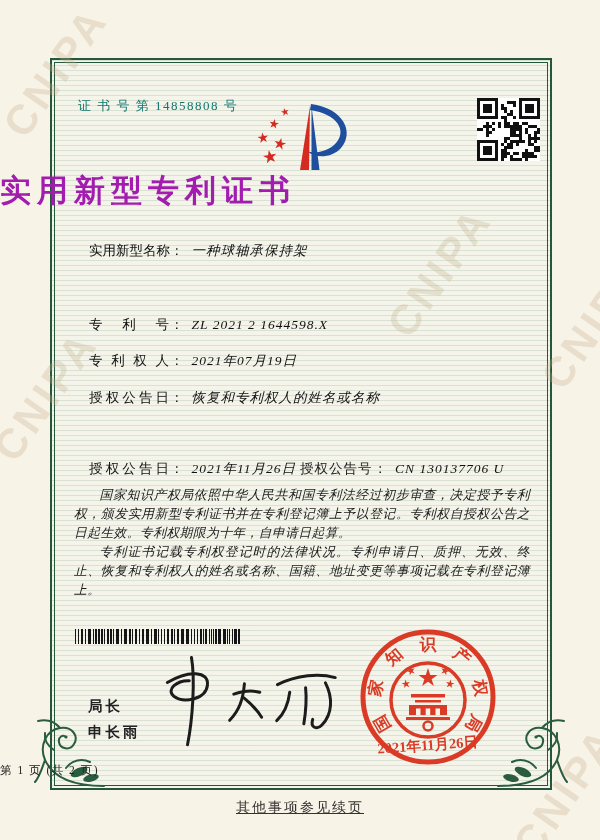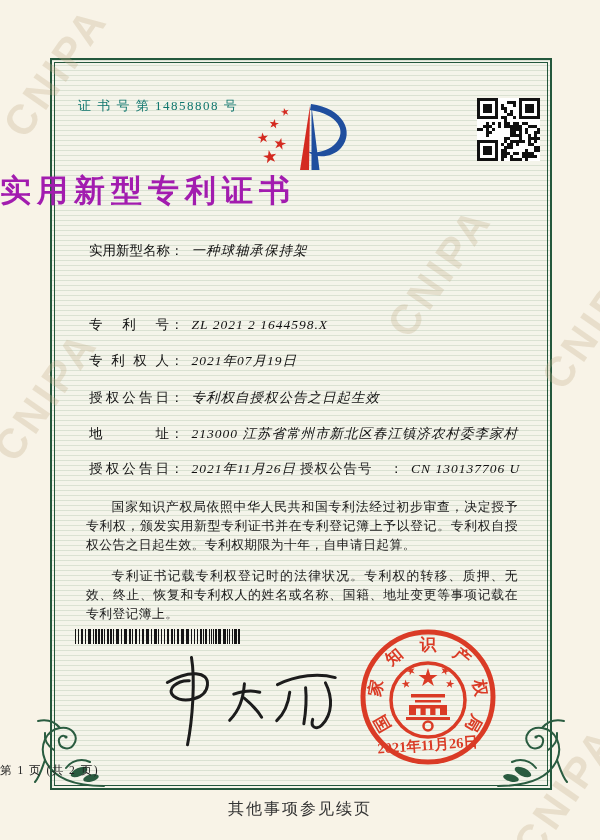--- a/index.html
+++ b/index.html
@@ -40,36 +40,36 @@
     font-size:31px;font-weight:bold;letter-spacing:6px;color:#a21caf;
   }
   .frow{position:absolute;left:82px;right:55px;height:20px;font-size:13.5px;white-space:nowrap;}
   .flabel{
     display:inline-block;width:80px;color:#111;
     text-align:justify;text-align-last:justify;vertical-align:top;margin-left:7px;
   }
   .fcolon{display:inline-block;margin:0 8px 0 1px;}
   .fvalue{letter-spacing:1px;color:#111;font-style:italic;}
   .pair2{position:absolute;left:218px;top:0;}
-  .pair2 .flabel2{letter-spacing:1px;margin-right:16px;}
+  .pair2 .flabel2{letter-spacing:1px;margin-right:0;}
   .paras{
     position:absolute;left:74px;width:456px;top:486px;
     font-size:12.8px;line-height:19px;text-align:justify;color:#1a1a1a;
   }
-  .paras p{margin:12px;text-indent:2em;letter-spacing:0.4px;}
+  .paras p{margin:0;text-indent:2em;letter-spacing:0.4px;font-style:italic;}
   .barcode{position:absolute;left:75px;top:629px;width:166px;height:15px;}
   .director{
     position:absolute;left:88px;top:693px;
     font-family:"Liberation Sans","DejaVu Sans",sans-serif;
     font-weight:bold;font-size:14.5px;letter-spacing:3px;color:#222;line-height:26px;
   }
   .signature{position:absolute;left:138px;top:648px;z-index:4;transform:rotate(-2deg);}
   .seal{position:absolute;left:353px;top:622px;z-index:4;opacity:0.93;}
   .page-no{position:absolute;left:0;right:0;top:763px;text-align:left;font-size:11.5px;letter-spacing:1.5px;color:#222;}
-  .cont-note{position:absolute;left:0;right:0;top:799px;text-align:center;font-size:16px;letter-spacing:2px;color:#333;}
+  .cont-note{position:absolute;left:0;right:0;top:799px;text-align:center;font-size:14px;letter-spacing:2px;color:#333;text-decoration:underline;}
 </style>
 </head>
 <body>
 
 <div class="page">
 
   <div class="frame">
     <div class="frame-inner"></div>
   </div>
 
@@ -264,35 +264,32 @@
     <div class="frow" style="top:242px">
       <span class="flabel">实用新型名称</span><span class="fcolon">：</span><span class="fvalue">一种球轴承保持架</span>
     </div>
     <div class="frow" style="top:316px">
       <span class="flabel">专利号</span><span class="fcolon">：</span><span class="fvalue">ZL 2021 2 1644598.X</span>
     </div>
     <div class="frow" style="top:352px">
       <span class="flabel">专利权人</span><span class="fcolon">：</span><span class="fvalue">2021年07月19日</span>
     </div>
     <div class="frow" style="top:389px">
-      <span class="flabel">授权公告日</span><span class="fcolon">：</span><span class="fvalue">专利权自授权公告之日起生效</span>
-    </div>
-    <div class="frow" style="top:425px">
-      <span class="flabel">地址</span><span class="fcolon">：</span><span class="fvalue">213000 江苏省常州市新北区春江镇济农村委李家村</span>
+      <span class="flabel">授权公告日</span><span class="fcolon">：</span><span class="fvalue">恢复和专利权人的姓名或名称</span>
     </div>
     <div class="frow" style="top:460px">
       <span class="flabel">授权公告日</span><span class="fcolon">：</span><span class="fvalue">2021年11月26日</span>
       <span class="pair2">
         <span class="flabel2">授权公告号</span><span class="fcolon">：</span><span class="fvalue">CN 130137706 U</span>
       </span>
     </div>
 
     <div class="paras">
       <p>国家知识产权局依照中华人民共和国专利法经过初步审查，决定授予专利权，颁发实用新型专利证书并在专利登记簿上予以登记。专利权自授权公告之日起生效。专利权期限为十年，自申请日起算。</p>
-      <p>专利证书记载专利权登记时的法律状况。专利权的转移、质押、无效、终止、恢复和专利权人的姓名或名称、国籍、地址变更等事项记载在专利登记簿上。</p>
+      <p>专利证书记载专利权登记时的法律状况。专利申请日、质押、无效、终止、恢复和专利权人的姓名或名称、国籍、地址变更等事项记载在专利登记簿上。</p>
     </div>
 
     <div class="barcode">
       <svg width="166" height="15" viewBox="0 0 166 15">
           <g id="bc-bars" fill="#151515">
             <rect x="0" y="0" width="1" height="15" fill="#151515"></rect>
             <rect x="3" y="0" width="1" height="15" fill="#151515"></rect>
             <rect x="6" y="0" width="2" height="15" fill="#151515"></rect>
             <rect x="10" y="0" width="1" height="15" fill="#151515"></rect>
             <rect x="13" y="0" width="3" height="15" fill="#151515"></rect>
@@ -338,20 +335,24 @@
             <rect x="148" y="0" width="3" height="15" fill="#151515"></rect>
             <rect x="152" y="0" width="1" height="15" fill="#151515"></rect>
             <rect x="154" y="0" width="1" height="15" fill="#151515"></rect>
             <rect x="157" y="0" width="1" height="15" fill="#151515"></rect>
             <rect x="159" y="0" width="3" height="15" fill="#151515"></rect>
             <rect x="163" y="0" width="2" height="15" fill="#151515"></rect>
           </g>
         </svg>
     </div>
 
+    <div class="director">
+      <div>局长</div>
+      <div>申长雨</div>
+    </div>
 
     <svg class="signature" width="200" height="105" viewBox="0 0 200 105">
       <g fill="none" stroke="#1c1c1c" stroke-width="3" stroke-linecap="round">
         <path d="M30 32 C 52 20 72 22 70 36 C 68 50 46 54 36 46 C 28 39 40 30 52 31"></path>
         <path d="M55 8 C 58 30 54 70 48 95"></path>
         <path d="M96 46 c 10 -3 20 -3 26 -1"></path>
         <path d="M107 36 c -2 16 -6 26 -16 36"></path>
         <path d="M106 50 c 8 7 13 13 17 20"></path>
         <path d="M140 38 c 20 -9 42 -10 58 -5"></path>
         <path d="M152 46 c -2 13 -7 22 -14 28"></path>

